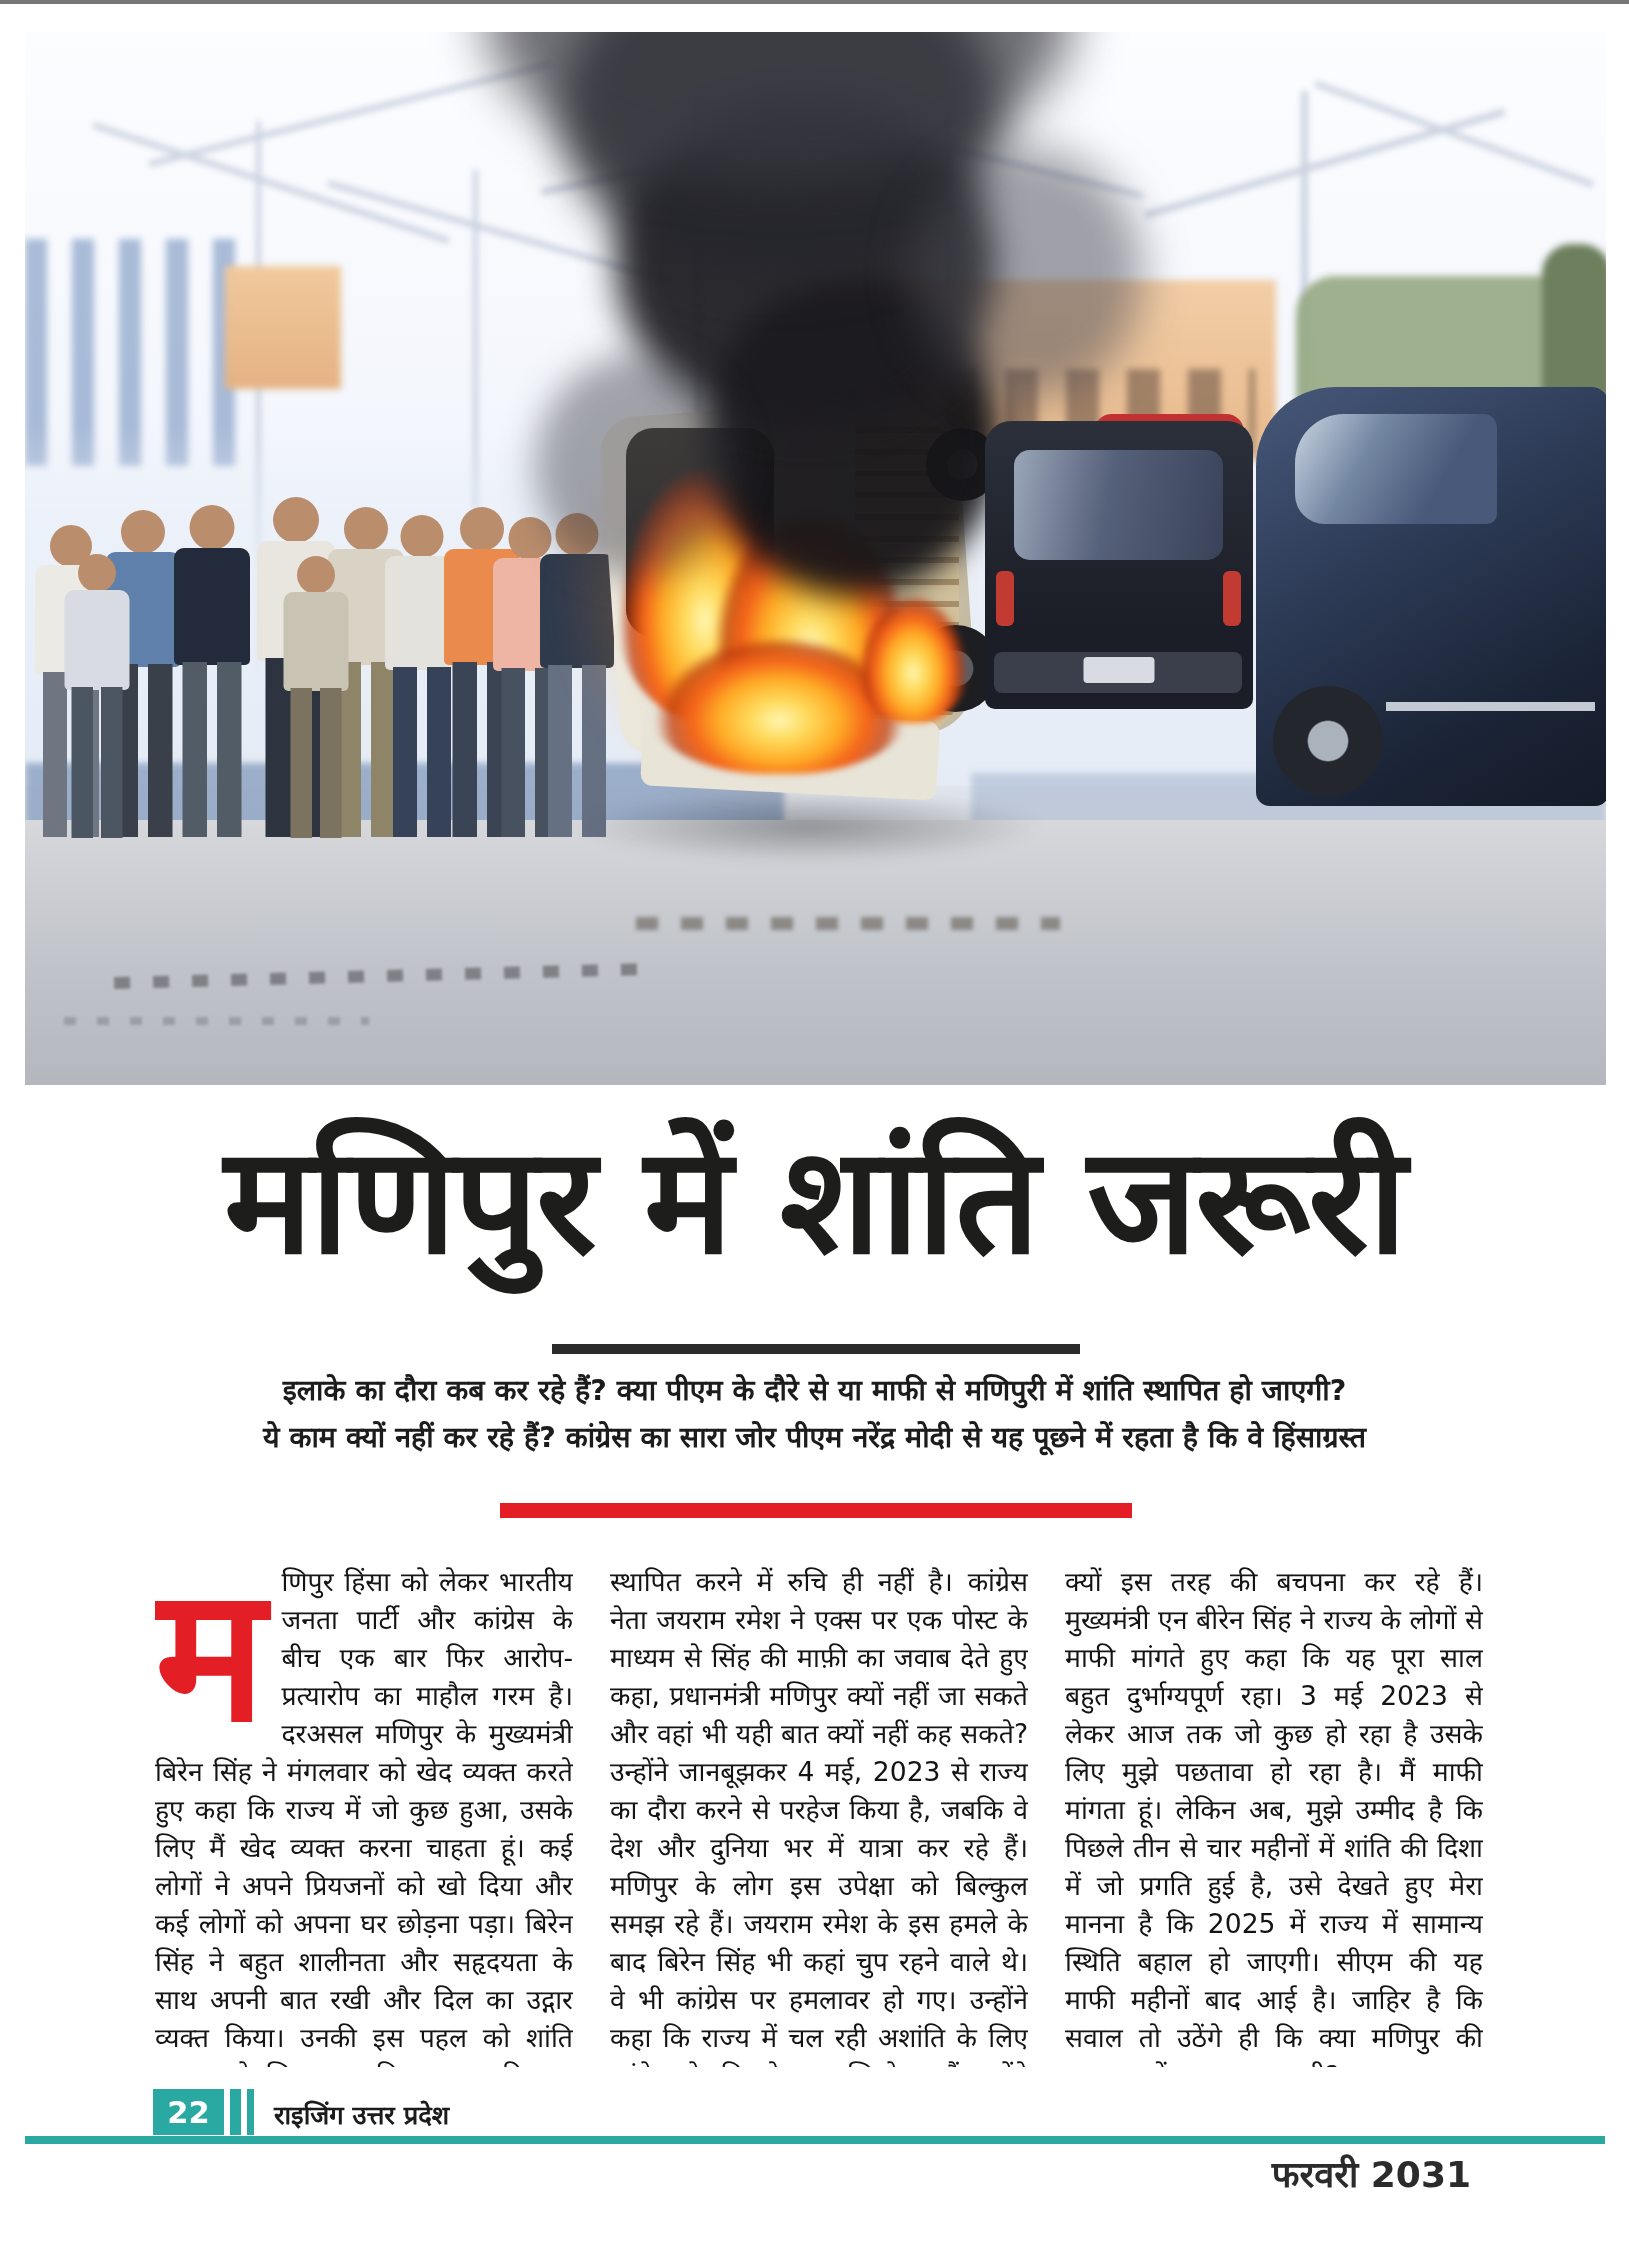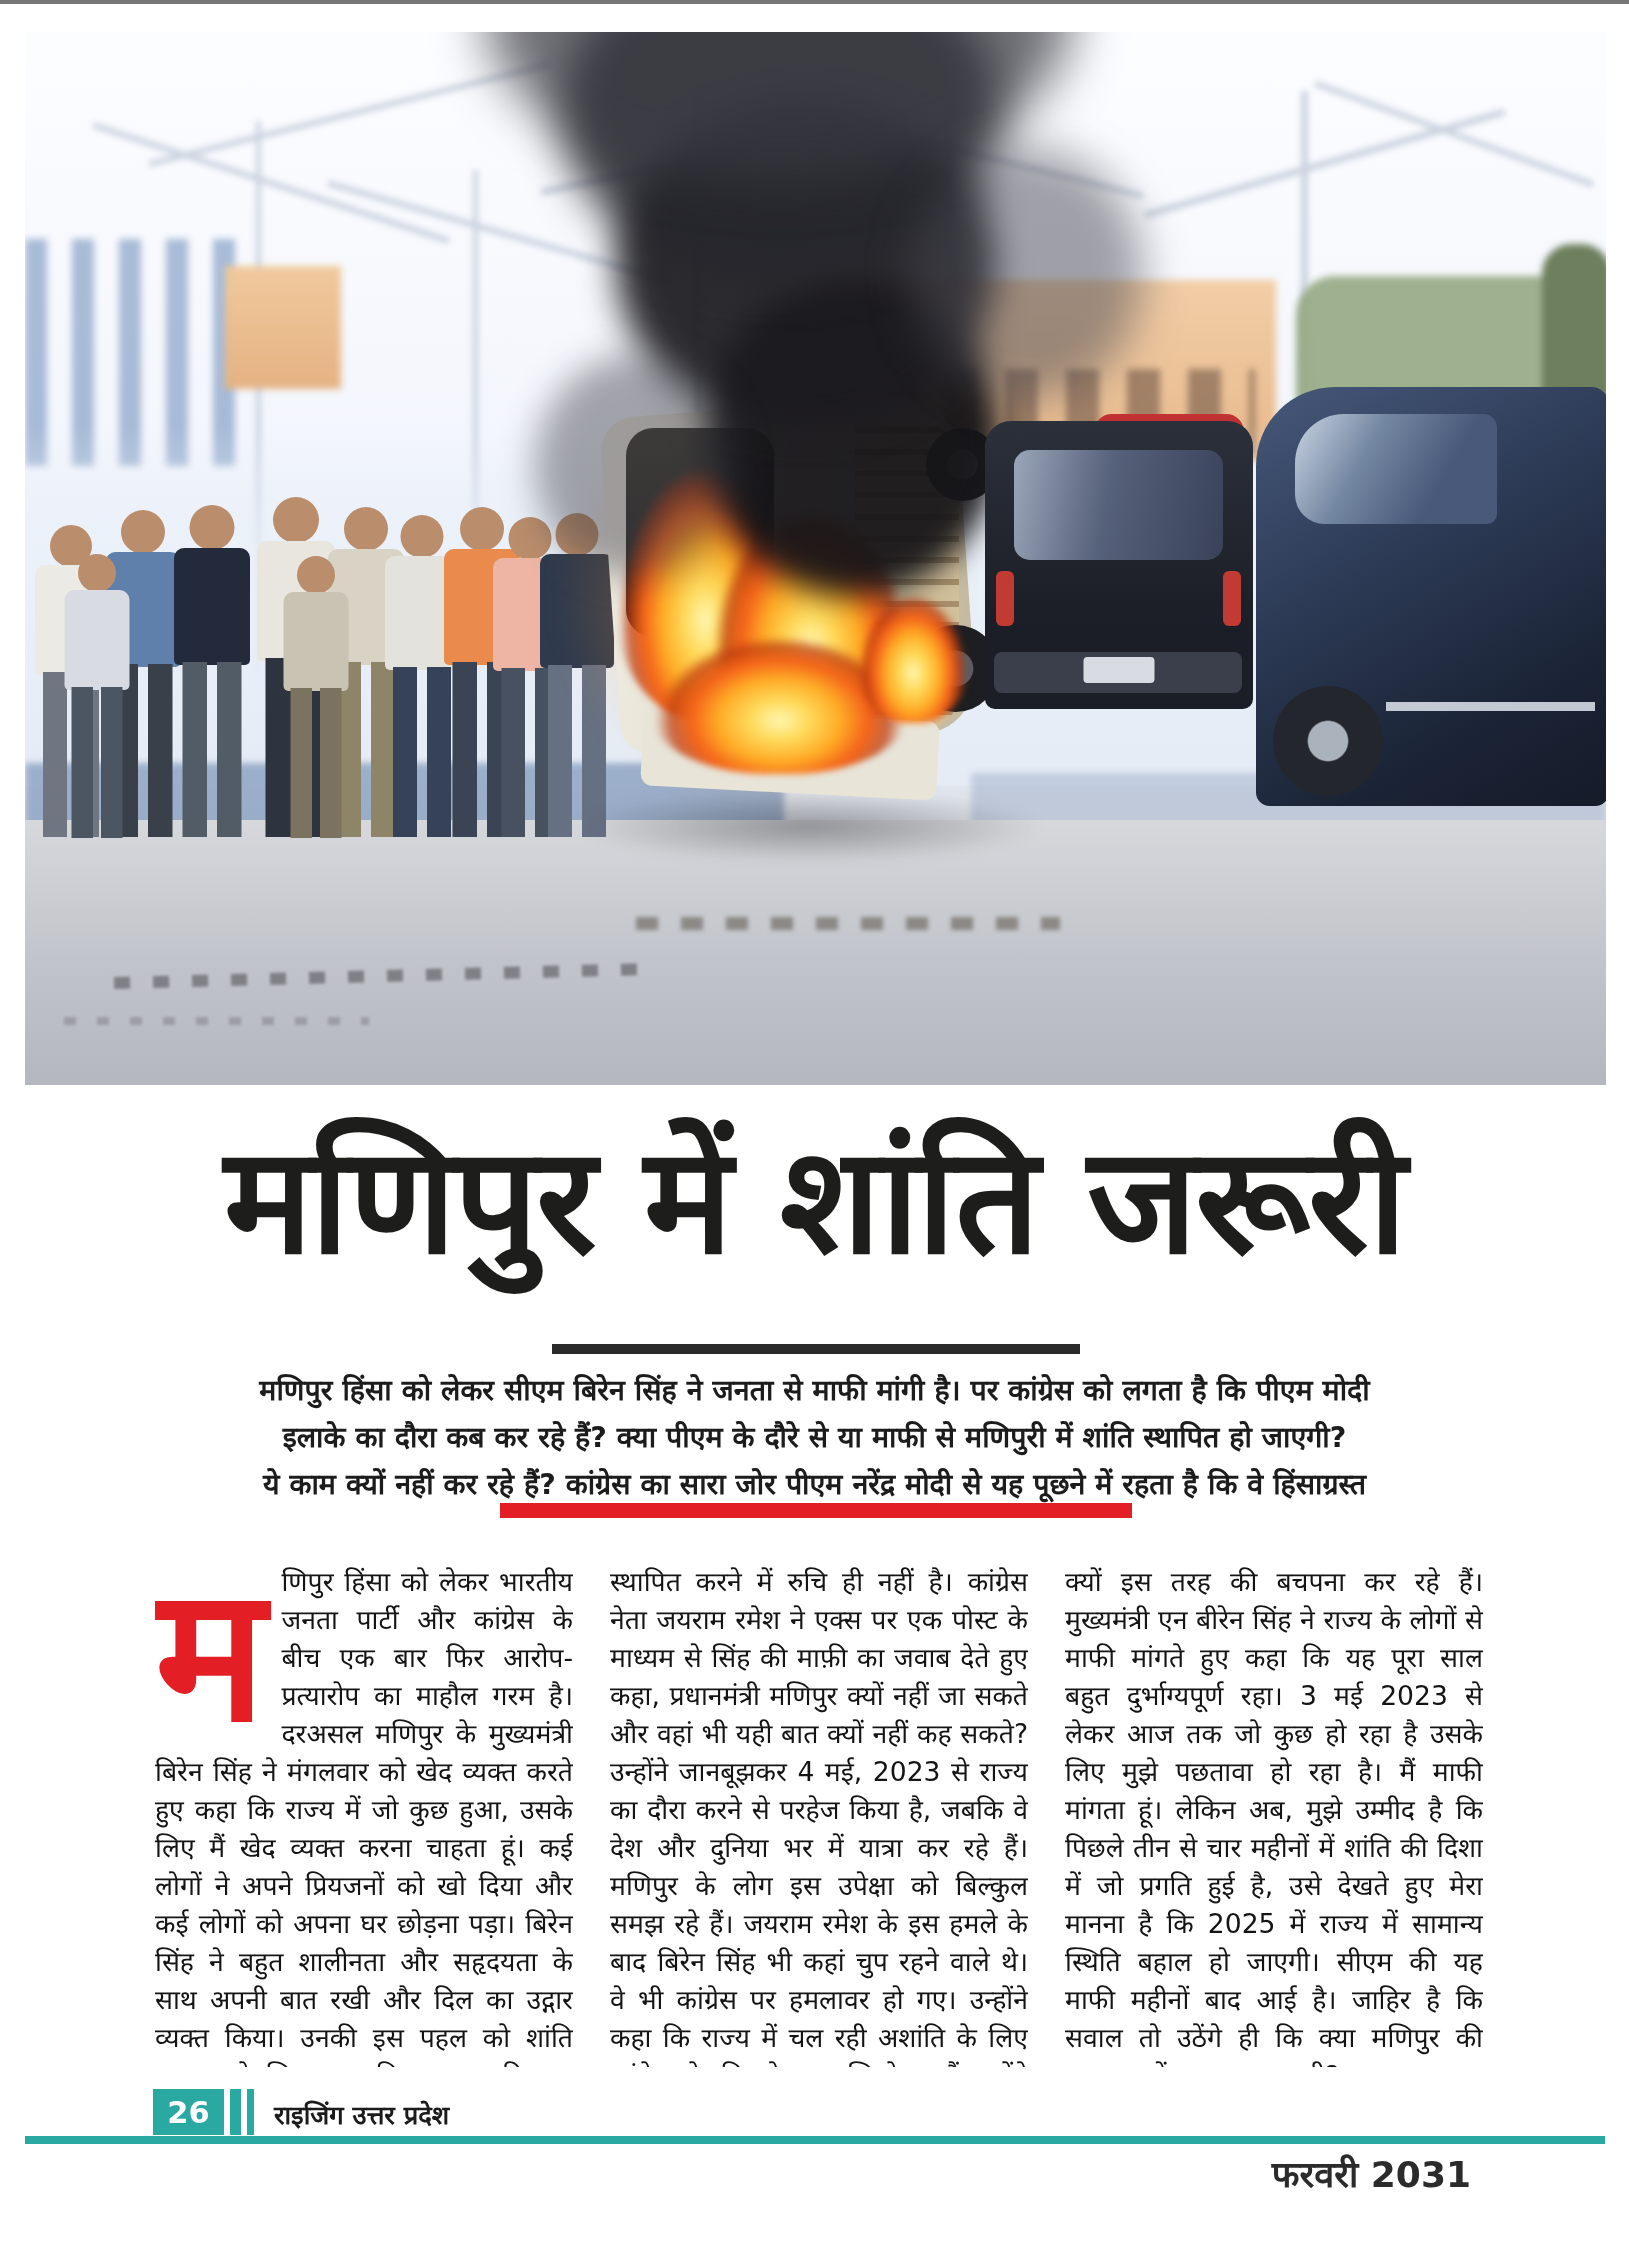--- a/index.html
+++ b/index.html
@@ -257,38 +257,37 @@
     <div class="bluecar">
       <div class="bc-glass"></div>
       <div class="bc-wheel"></div>
       <div class="bc-chrome"></div>
     </div>
   </div>
 
   <h1 class="headline">मणिपुर में शांति जरूरी</h1>
   <div class="rule-black"></div>
   <div class="standfirst">
-    <div class="sf-line">मणिपुर हिंसा को लेकर सीएम बिरेन सिंह ने जनता से माफी मांगी है। पर कांग्रेस को लगता है कि पीएम मोदी</div>
     <div class="sf-line">इलाके का दौरा कब कर रहे हैं? क्या पीएम के दौरे से या माफी से मणिपुरी में शांति स्थापित हो जाएगी?</div>
     <div class="sf-line">ये काम क्यों नहीं कर रहे हैं? कांग्रेस का सारा जोर पीएम नरेंद्र मोदी से यह पूछने में रहता है कि वे हिंसाग्रस्त</div>
   </div>
   <div class="rule-red"></div>
 
   <div class="col col1">
     <p><span class="dropcap">म</span><span>णिपुर हिंसा को लेकर भारतीय जनता पार्टी और कांग्रेस के बीच एक बार फिर आरोप-प्रत्यारोप का माहौल गरम है। दरअसल मणिपुर के मुख्यमंत्री बिरेन सिंह ने मंगलवार को खेद व्यक्त करते हुए कहा कि राज्य में जो कुछ हुआ, उसके लिए मैं खेद व्यक्त करना चाहता हूं। कई लोगों ने अपने प्रियजनों को खो दिया और कई लोगों को अपना घर छोड़ना पड़ा। बिरेन सिंह ने बहुत शालीनता और सहृदयता के साथ अपनी बात रखी और दिल का उद्गार व्यक्त किया। उनकी इस पहल को शांति स्थापना के लिए एक पवित्र भावना की तरह लेना चाहिए। पर कांग्रेस की ओर से जिस तरह की प्रतिक्रिया आई उससे तो यही लगता है कि शायद उसे शांति</span></p>
   </div>
   <div class="col col2">
     <p>स्थापित करने में रुचि ही नहीं है। कांग्रेस नेता जयराम रमेश ने एक्स पर एक पोस्ट के माध्यम से सिंह की माफ़ी का जवाब देते हुए कहा, प्रधानमंत्री मणिपुर क्यों नहीं जा सकते और वहां भी यही बात क्यों नहीं कह सकते? उन्होंने जानबूझकर 4 मई, 2023 से राज्य का दौरा करने से परहेज किया है, जबकि वे देश और दुनिया भर में यात्रा कर रहे हैं। मणिपुर के लोग इस उपेक्षा को बिल्कुल समझ रहे हैं। जयराम रमेश के इस हमले के बाद बिरेन सिंह भी कहां चुप रहने वाले थे। वे भी कांग्रेस पर हमलावर हो गए। उन्होंने कहा कि राज्य में चल रही अशांति के लिए कांग्रेस के पिछले पाप जिम्मेदार हैं।उन्होंने बर्मीज शरणार्थियों को बार-बार बसाने जैसे कारणों को हिंसा का आधार बताया। सवाल यह है कि इतने गंभीर मसले पर कांग्रेस नेता</p>
   </div>
   <div class="col col3">
     <p>क्यों इस तरह की बचपना कर रहे हैं। मुख्यमंत्री एन बीरेन सिंह ने राज्य के लोगों से माफी मांगते हुए कहा कि यह पूरा साल बहुत दुर्भाग्यपूर्ण रहा। 3 मई 2023 से लेकर आज तक जो कुछ हो रहा है उसके लिए मुझे पछतावा हो रहा है। मैं माफी मांगता हूं। लेकिन अब, मुझे उम्मीद है कि पिछले तीन से चार महीनों में शांति की दिशा में जो प्रगति हुई है, उसे देखते हुए मेरा मानना है कि 2025 में राज्य में सामान्य स्थिति बहाल हो जाएगी। सीएम की यह माफी महीनों बाद आई है। जाहिर है कि सवाल तो उठेंगे ही कि क्या मणिपुर की जनता उन्हें माफ कर पाएगी?</p>
 
   </div>
 
-  <div class="pagebox">26</div>
+  <div class="pagebox">22</div>
   <div class="fbar fbar1"></div>
   <div class="fbar fbar2"></div>
   <div class="magname">राइजिंग उत्तर प्रदेश</div>
   <div class="footline"></div>
   <div class="issuedate">फरवरी 2031</div>
 
 </div>
 
 
 </body></html>

